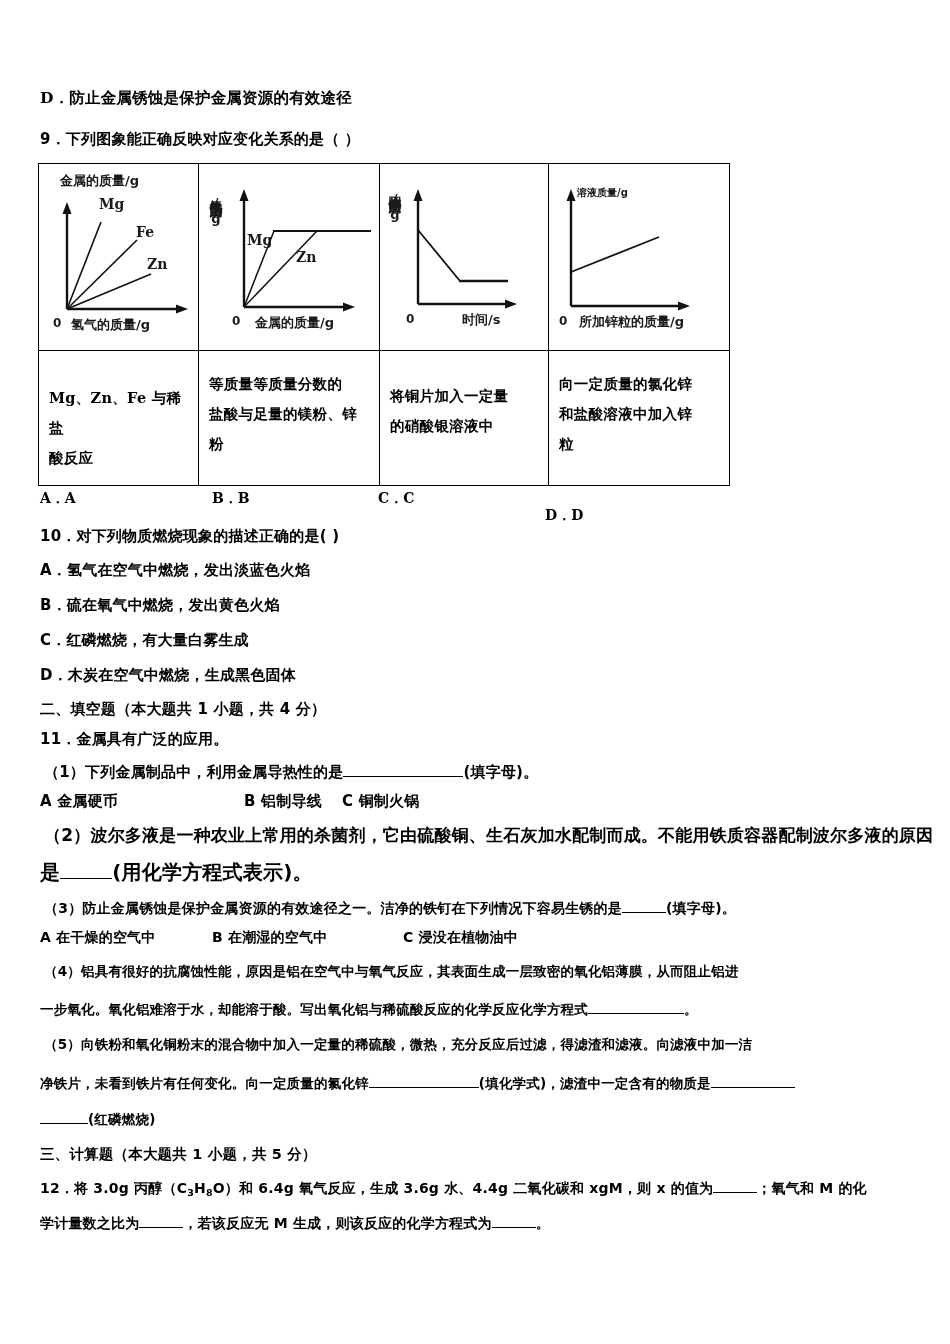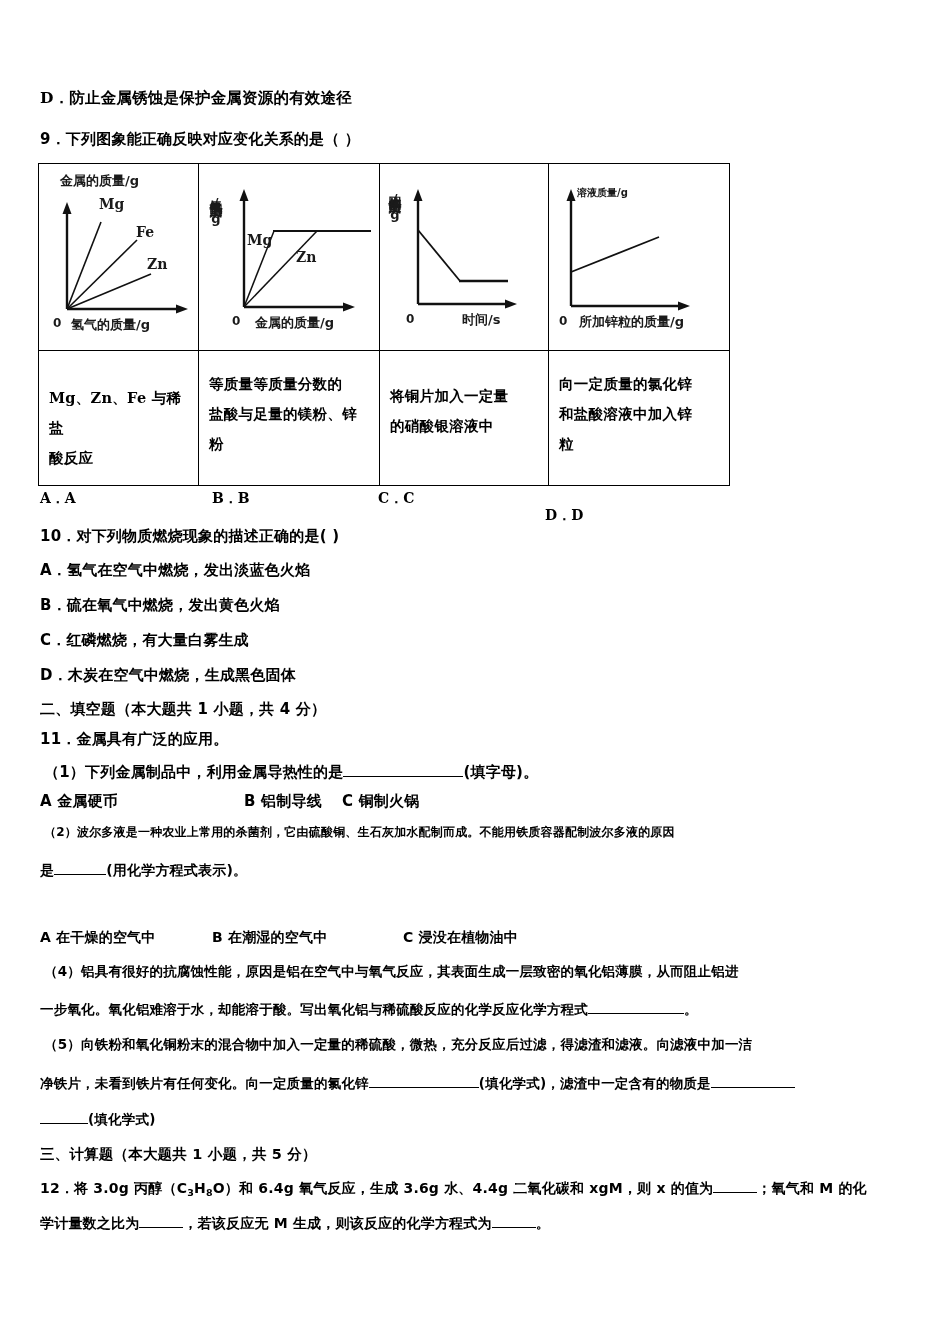--- a/index.html
+++ b/index.html
@@ -276,40 +276,43 @@
   <div class="q-line" style="left:40px; top:730px;">11．金属具有广泛的应用。</div>
 
   <div class="q-line" style="left:44px; top:761px;">
     <span>（1）下列金属制品中，利用金属导热性的是</span><span class="u-long" style="width:120px;"></span><span>(填字母)。</span>
   </div>
 
   <div class="q-line" style="left:40px; top:792px;">A 金属硬币</div>
   <div class="q-line" style="left:198px; top:792px;margin-left:46px;">B 铝制导线</div>
   <div class="q-line" style="left:342px; top:792px;">C 铜制火锅</div>
 
-  <div class="q-line" style="left:44px; top:824px; font-size:12px;">（2）波尔多液是一种农业上常用的杀菌剂，它由硫酸铜、生石灰加水配制而成。不能用铁质容器配制波尔多液的原因</div>
-  <div class="q-line" style="left:40px; top:859px; font-size:14px;">
+  <div class="q-line" style="left:44px; top:824px; font-size:17px;">（2）波尔多液是一种农业上常用的杀菌剂，它由硫酸铜、生石灰加水配制而成。不能用铁质容器配制波尔多液的原因</div>
+  <div class="q-line" style="left:40px; top:859px; font-size:20px;">
     <span>是</span><span class="u-long" style="width:52px;"></span><span>(用化学方程式表示)。</span>
   </div>
 
+  <div class="q-line" style="left:44px; top:897px; font-size:14px;">
+    <span>（3）防止金属锈蚀是保护金属资源的有效途径之一。洁净的铁钉在下列情况下容易生锈的是</span><span class="u-long" style="width:44px;"></span><span>(填字母)。</span>
+  </div>
   <div class="q-line" style="left:40px; top:929px; font-size:14px;">A 在干燥的空气中</div>
   <div class="q-line" style="left:212px; top:929px; font-size:14px;">B 在潮湿的空气中</div>
   <div class="q-line" style="left:403px; top:929px; font-size:14px;">C 浸没在植物油中</div>
 
   <div class="q-line" style="left:44px; top:963px; font-size:13.5px;">（4）铝具有很好的抗腐蚀性能，原因是铝在空气中与氧气反应，其表面生成一层致密的氧化铝薄膜，从而阻止铝进</div>
   <div class="q-line" style="left:40px; top:998px; font-size:13.5px;">
     <span>一步氧化。氧化铝难溶于水，却能溶于酸。写出氧化铝与稀硫酸反应的化学反应化学方程式</span><span class="u-long" style="width:96px;"></span><span>。</span>
   </div>
 
   <div class="q-line" style="left:44px; top:1036px; font-size:13.5px;">（5）向铁粉和氧化铜粉末的混合物中加入一定量的稀硫酸，微热，充分反应后过滤，得滤渣和滤液。向滤液中加一洁</div>
   <div class="q-line" style="left:40px; top:1072px; font-size:13.5px;">
     <span>净铁片，未看到铁片有任何变化。向一定质量的氯化锌</span><span class="u-long" style="width:110px;"></span><span>(填化学式)，滤渣中一定含有的物质是</span><span class="u-long" style="width:84px;"></span>
   </div>
   <div class="q-line" style="left:40px; top:1108px; font-size:13.5px;">
-    <span class="u-long" style="width:48px;"></span><span>(填化学式)</span>
+    <span class="u-long" style="width:48px;"></span><span>(红磷燃烧)</span>
   </div>
 
   <div class="q-line" style="left:40px; top:1145px; font-size:14.5px;">三、计算题（本大题共 1 小题，共 5 分）</div>
 
   <div class="q-line" style="left:40px; top:1177px; font-size:14px;">
     <span>12．将 3.0g 丙醇（C</span><sub>3</sub><span>H</span><sub>8</sub><span>O）和 6.4g 氧气反应，生成 3.6g 水、4.4g 二氧化碳和 xgM，则 x 的值为</span><span class="u-long" style="width:44px;"></span><span>；氧气和 M 的化</span>
   </div>
   <div class="q-line" style="left:40px; top:1212px; font-size:14px;">
     <span>学计量数之比为</span><span class="u-long" style="width:44px;"></span><span>，若该反应无 M 生成，则该反应的化学方程式为</span><span class="u-long" style="width:44px;"></span><span>。</span>
   </div>

